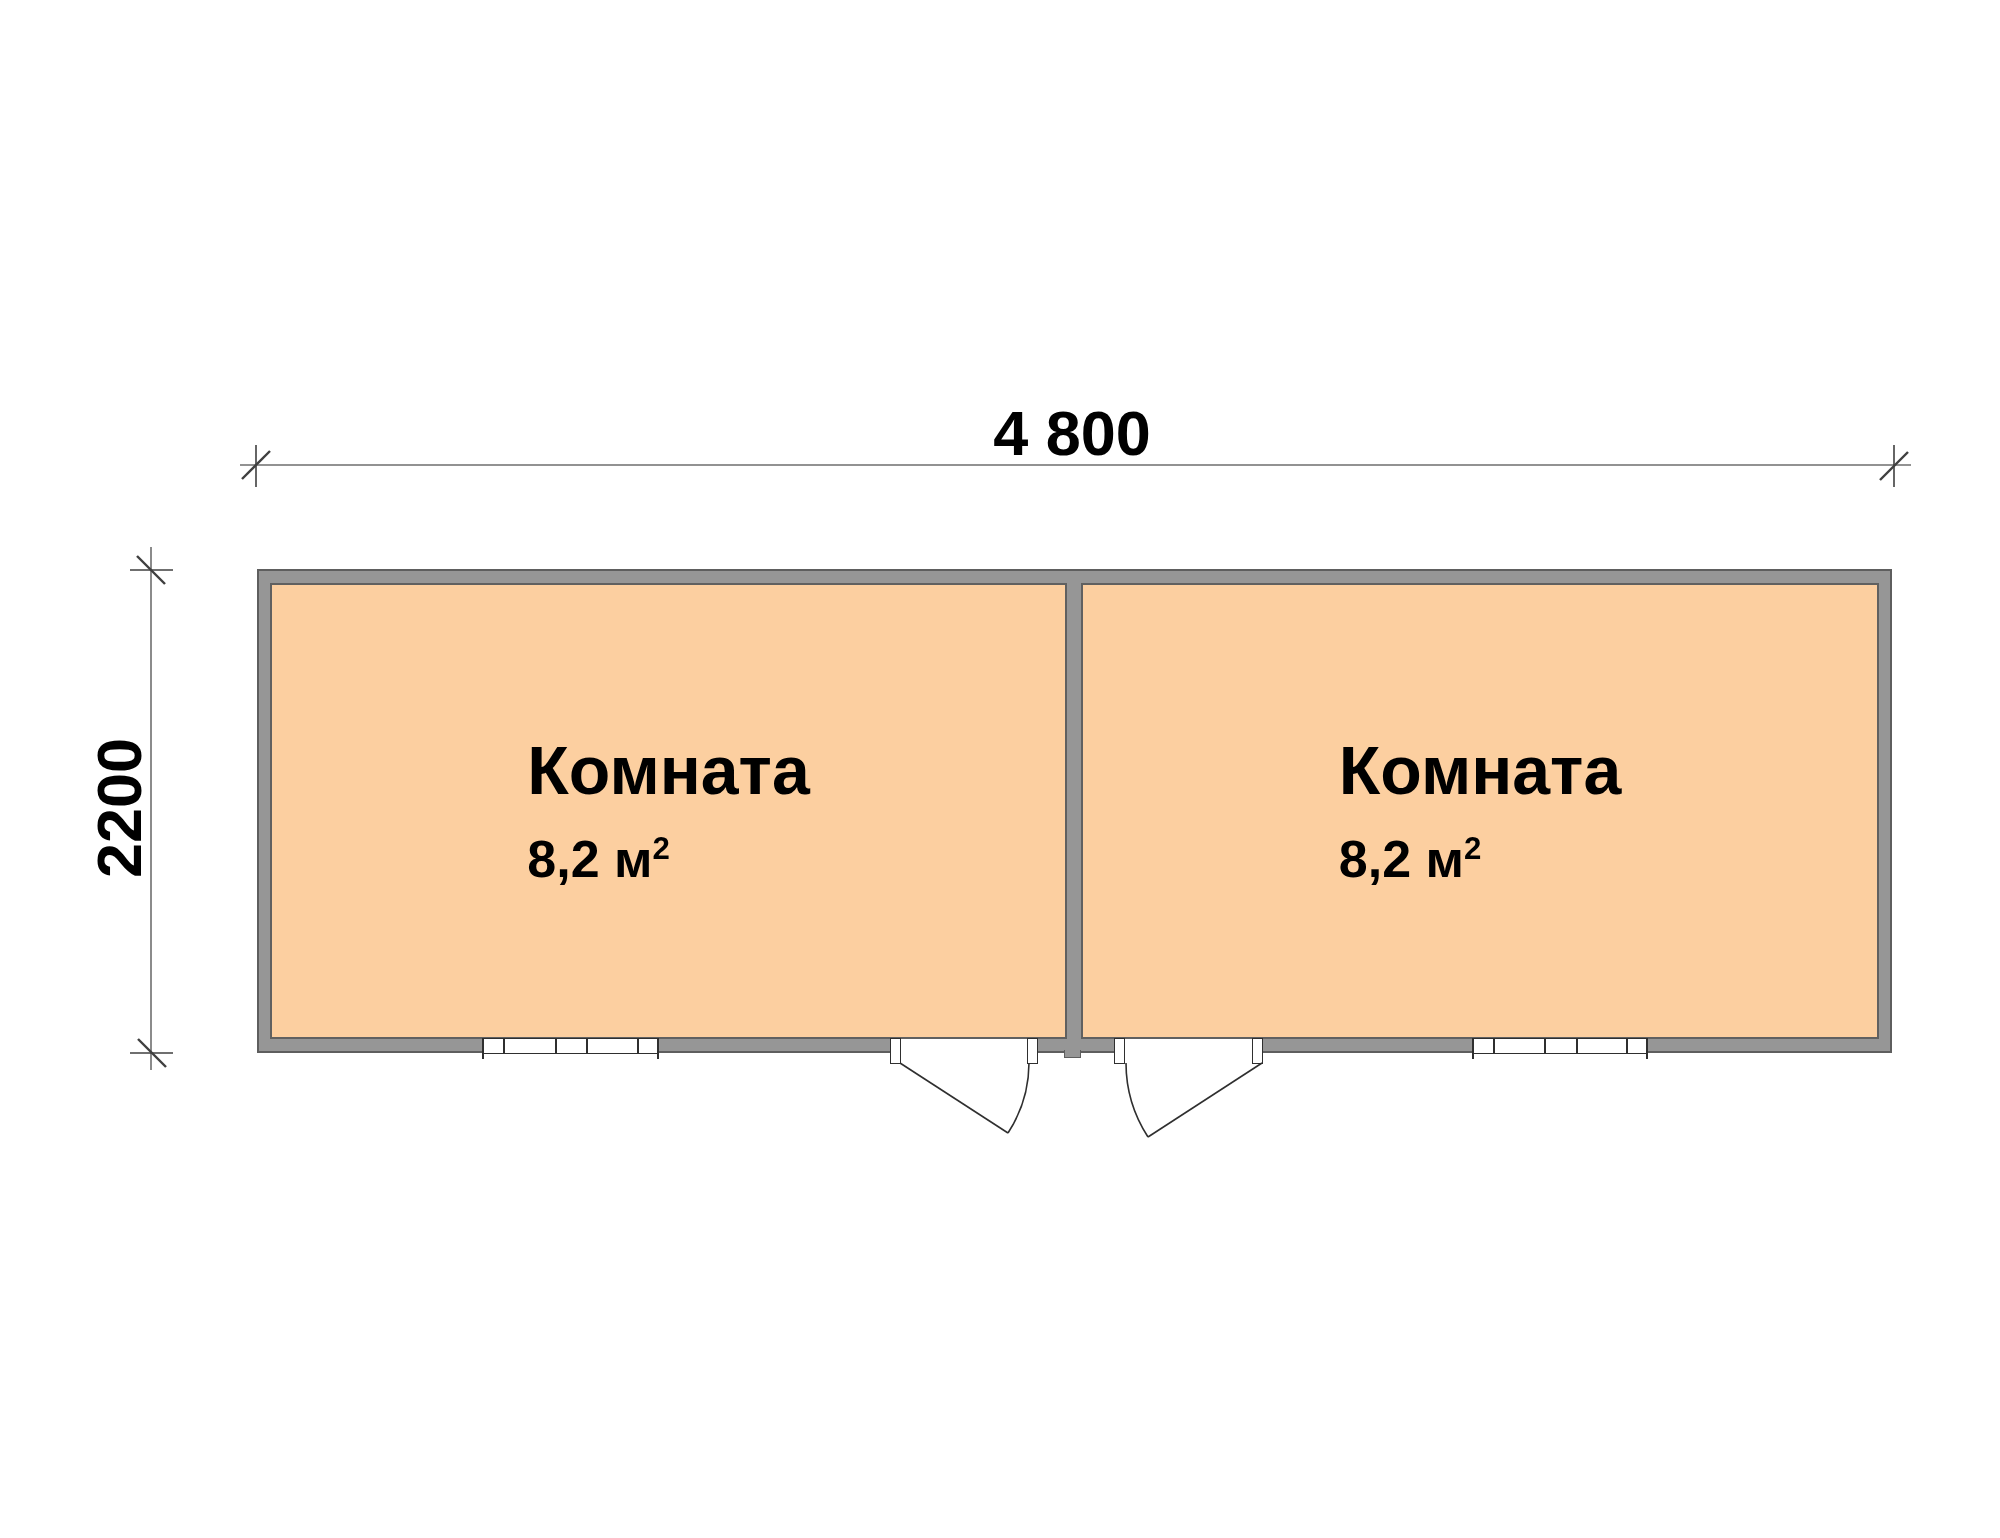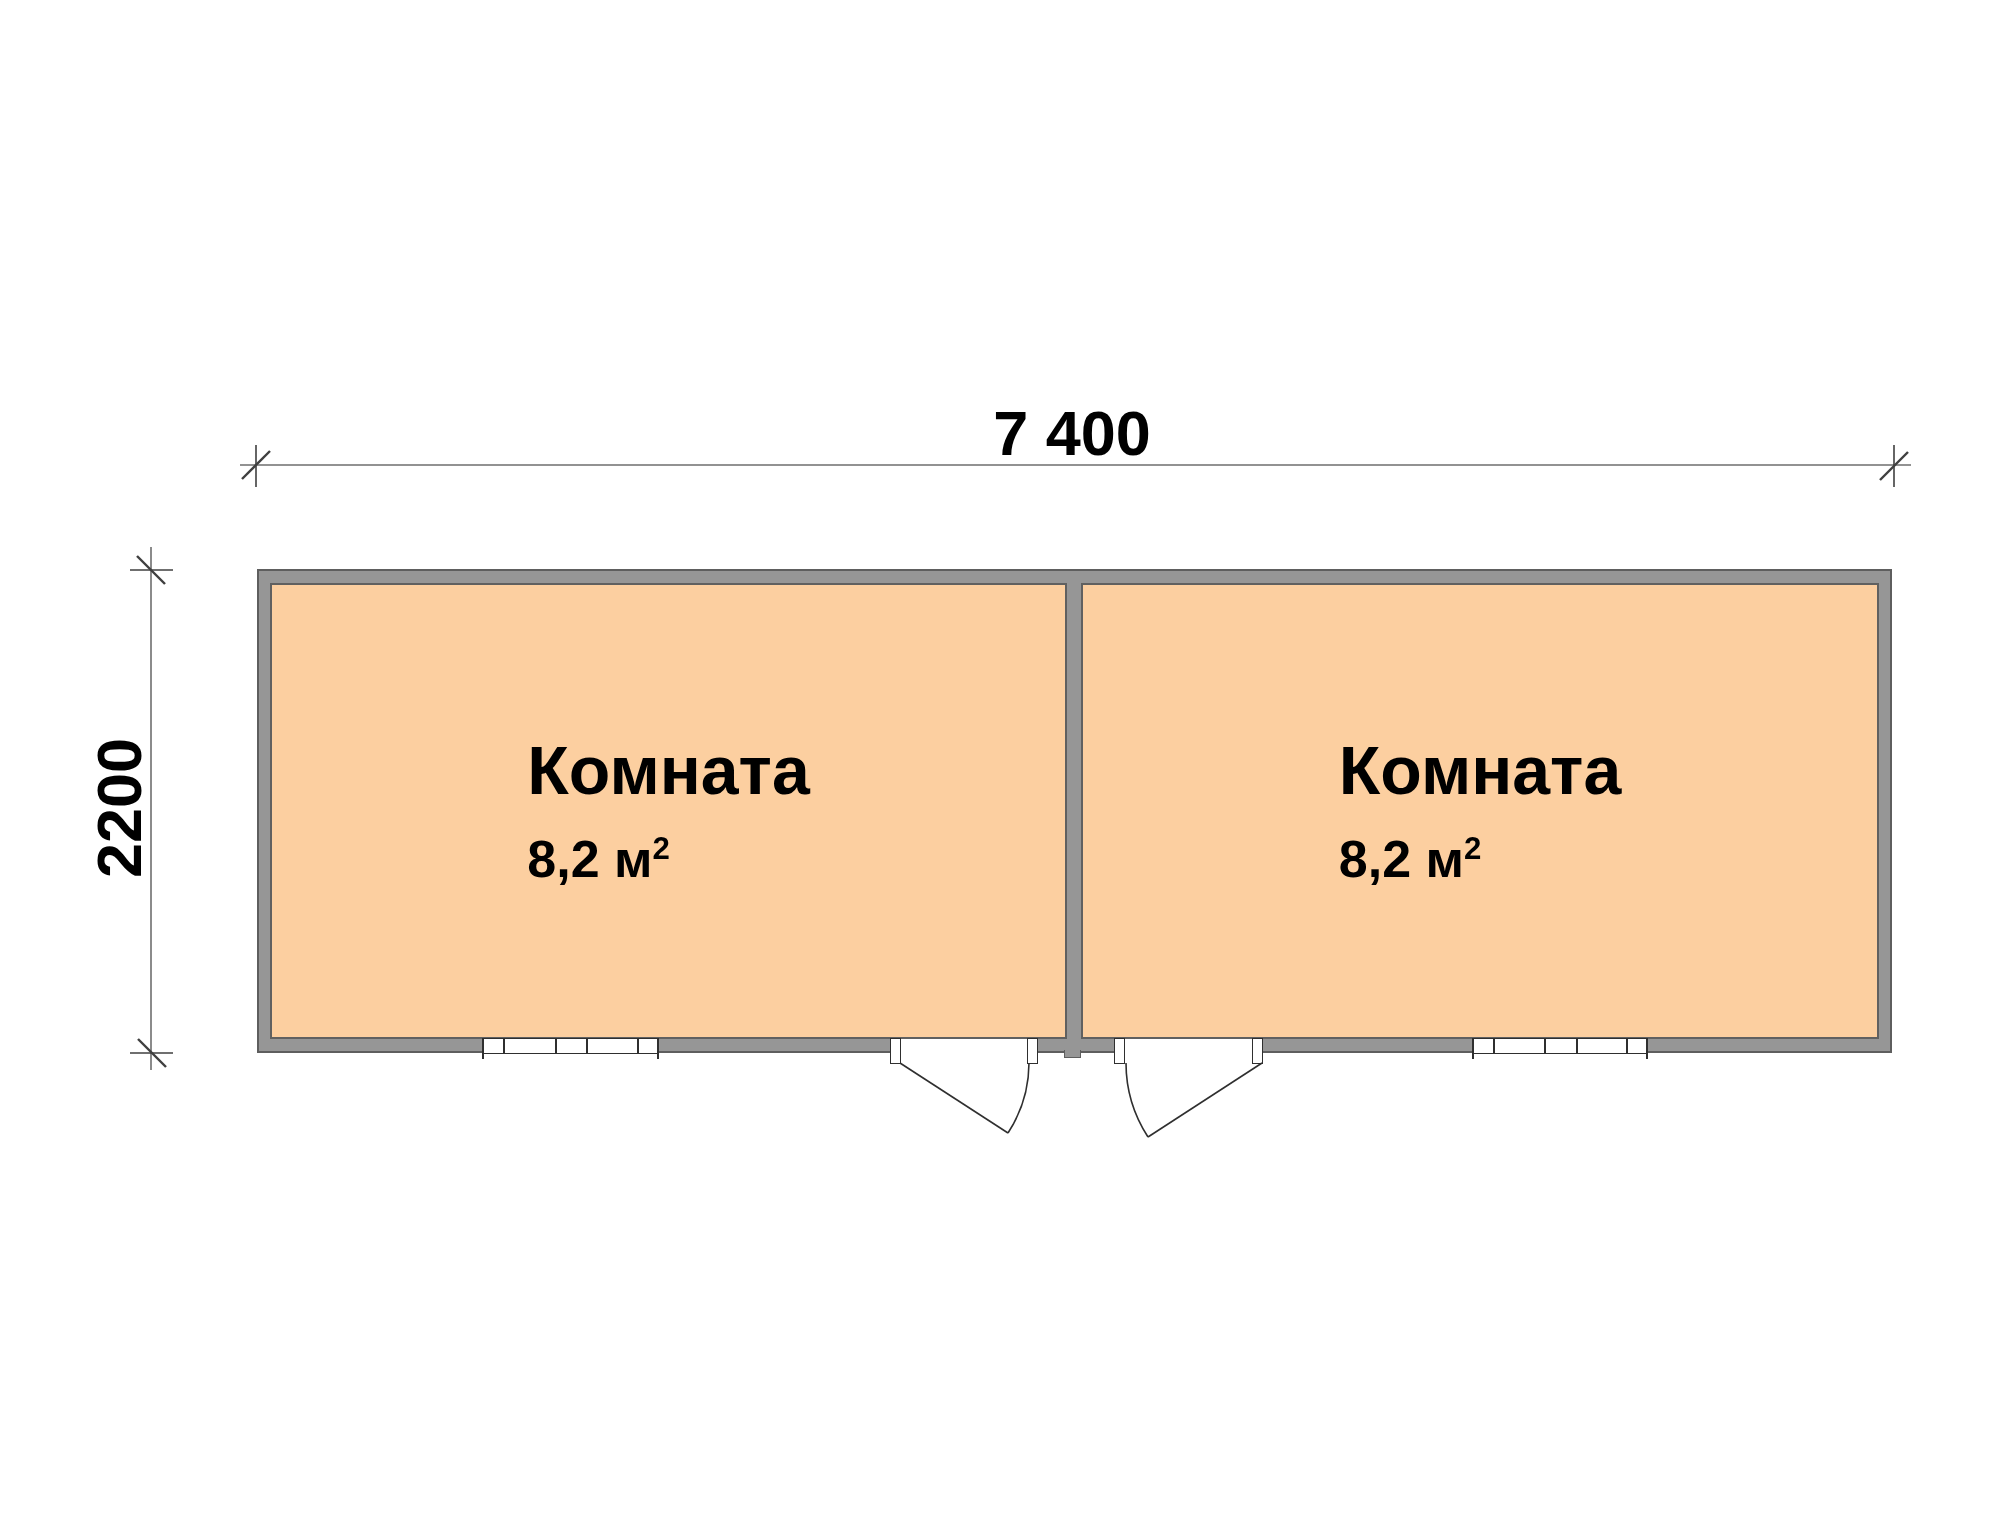--- a/index.html
+++ b/index.html
@@ -128,16 +128,16 @@
     <line class="tickslash" x1="1880" y1="480" x2="1908" y2="452"></line>
     <line class="tickslash" x1="137" y1="556" x2="165" y2="584"></line>
     <line class="tickslash" x1="138" y1="1039" x2="166" y2="1067"></line>
 
     <line class="doorline" x1="900" y1="1063" x2="1008" y2="1133"></line>
     <path class="doorline" d="M 1029 1063 A 129 129 0 0 1 1008 1133"></path>
     <line class="doorline" x1="1262" y1="1063" x2="1148" y2="1137"></line>
     <path class="doorline" d="M 1126 1063 A 136 136 0 0 0 1148 1137"></path>
   </svg>
 
-  <div class="dim-label dim-width">7 400</div>
+  <div class="dim-label dim-width">4 800</div>
   <div class="dim-label dim-height">2200</div>
 
 </div>
 
 </body></html>

